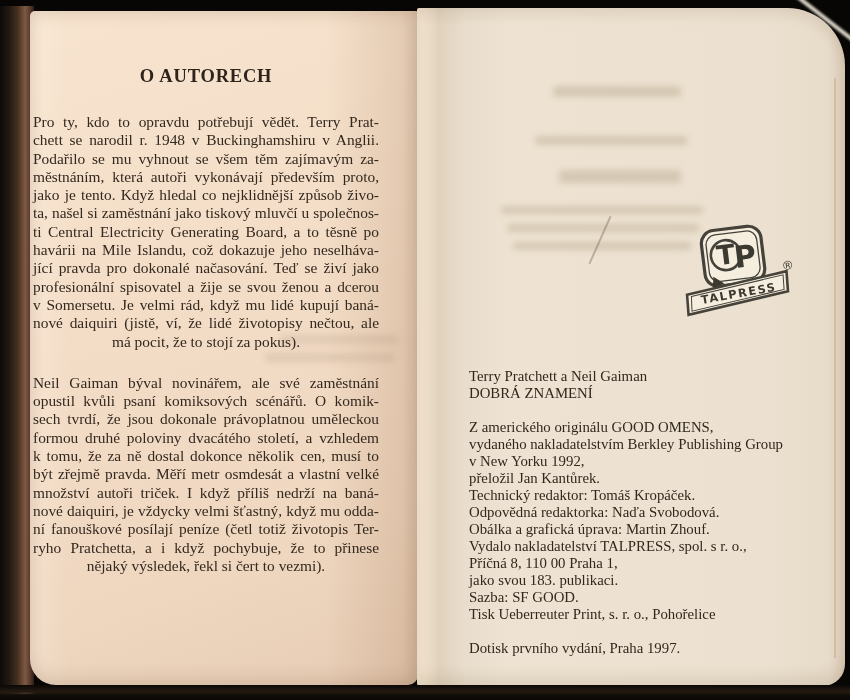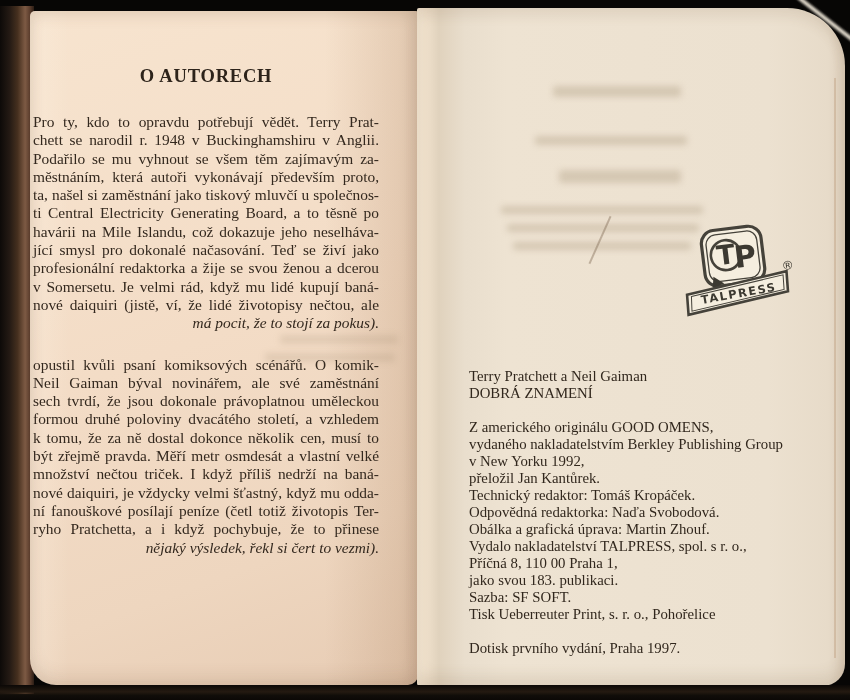--- a/index.html
+++ b/index.html
@@ -50,21 +50,21 @@
   .ltext{
     position:absolute;left:33px;top:66px;width:346px;
     color:#33281e;
   }
   .heading{
     font-size:18.5px;font-weight:bold;letter-spacing:.8px;
     text-align:center;margin:0 0 26px 0;color:#2d231a;
   }
   .bl{font-size:15.4px;line-height:18.3px;white-space:normal;}
   .j{text-align:justify;text-align-last:justify;}
-  .lastline{text-align:right;font-style:italic;}
+  .lastline{text-align:center;}
   .para2{margin-top:23px;}
   
   .rtext{
     position:absolute;left:52px;top:360px;width:360px;
     color:#31271d;
   }
   .rl{font-size:14.8px;line-height:17px;min-height:17px;}
   
   .logo{position:absolute;left:258px;top:216px;width:122px;height:96px;}
   
@@ -95,37 +95,38 @@
     <div class="lghost lg2"></div>
   </div>
 
   <div class="ltext">
     <h1 class="heading">O AUTORECH</h1>
     <div class="para1">
       <div class="bl j">Pro ty, kdo to opravdu potřebují vědět. Terry Prat-</div>
       <div class="bl j">chett se narodil r. 1948 v Buckinghamshiru v Anglii.</div>
       <div class="bl j">Podařilo se mu vyhnout se všem těm zajímavým za-</div>
       <div class="bl j">městnáním, která autoři vykonávají především proto,</div>
+      <div class="bl j">jako je tento. Když hledal co nejklidnější způsob živo-</div>
       <div class="bl j">ta, našel si zaměstnání jako tiskový mluvčí u společnos-</div>
       <div class="bl j">ti Central Electricity Generating Board, a to těsně po</div>
       <div class="bl j">havárii na Mile Islandu, což dokazuje jeho neselháva-</div>
-      <div class="bl j">jící smysl pro dokonalé načasování. Teď se živí jako</div>
-      <div class="bl j">profesionální redaktorka a žije se svou ženou a dcerou</div>
+      <div class="bl j">jící pravda pro dokonalé načasování. Teď se živí jako</div>
+      <div class="bl j">profesionální spisovatel a žije se svou ženou a dcerou</div>
       <div class="bl j">v Somersetu. Je velmi rád, když mu lidé kupují baná-</div>
       <div class="bl j">nové daiquiri (jistě, ví, že lidé životopisy nečtou, ale</div>
       <div class="bl lastline">má pocit, že to stojí za pokus).</div>
     </div>
     <div class="para2">
+      <div class="bl j">Neil Gaiman býval novinářem, ale své zaměstnání</div>
       <div class="bl j">opustil kvůli psaní komiksových scénářů. O komik-</div>
-      <div class="bl j">Neil Gaiman býval novinářem, ale své zaměstnání</div>
       <div class="bl j">sech tvrdí, že jsou dokonale právoplatnou uměleckou</div>
       <div class="bl j">formou druhé poloviny dvacátého století, a vzhledem</div>
       <div class="bl j">k tomu, že za ně dostal dokonce několik cen, musí to</div>
       <div class="bl j">být zřejmě pravda. Měří metr osmdesát a vlastní velké</div>
-      <div class="bl j">množství nečtou triček. I když příliš nedrží na baná-</div>
+      <div class="bl j">množství autoři triček. I když příliš nedrží na baná-</div>
       <div class="bl j">nové daiquiri, je vždycky velmi šťastný, když mu odda-</div>
       <div class="bl j">ní fanouškové posílají peníze (četl totiž životopis Ter-</div>
       <div class="bl j">ryho Pratchetta, a i když pochybuje, že to přinese</div>
       <div class="bl lastline">nějaký výsledek, řekl si čert to vezmi).</div>
     </div>
   </div>
 
   <div class="page-right">
     <div class="corner-highlight"></div>
     <div class="stack-edge-line"></div>
@@ -162,21 +163,21 @@
       <div class="rl">Z amerického originálu GOOD OMENS,</div>
       <div class="rl">vydaného nakladatelstvím Berkley Publishing Group</div>
       <div class="rl">v New Yorku 1992,</div>
       <div class="rl">přeložil Jan Kantůrek.</div>
       <div class="rl">Technický redaktor: Tomáš Kropáček.</div>
       <div class="rl">Odpovědná redaktorka: Naďa Svobodová.</div>
       <div class="rl">Obálka a grafická úprava: Martin Zhouf.</div>
       <div class="rl">Vydalo nakladatelství TALPRESS, spol. s r. o.,</div>
       <div class="rl">Příčná 8, 110 00 Praha 1,</div>
       <div class="rl">jako svou 183. publikaci.</div>
-      <div class="rl">Sazba: SF SOFT.</div>
+      <div class="rl">Sazba: SF GOOD.</div>
       <div class="rl">Tisk Ueberreuter Print, s. r. o., Pohořelice</div>
       <div class="rl"></div>
       <div class="rl">Dotisk prvního vydání, Praha 1997.</div>
     </div>
   </div>
 
   <div class="bottom-band"></div>
 </div>
 
 </body></html>

